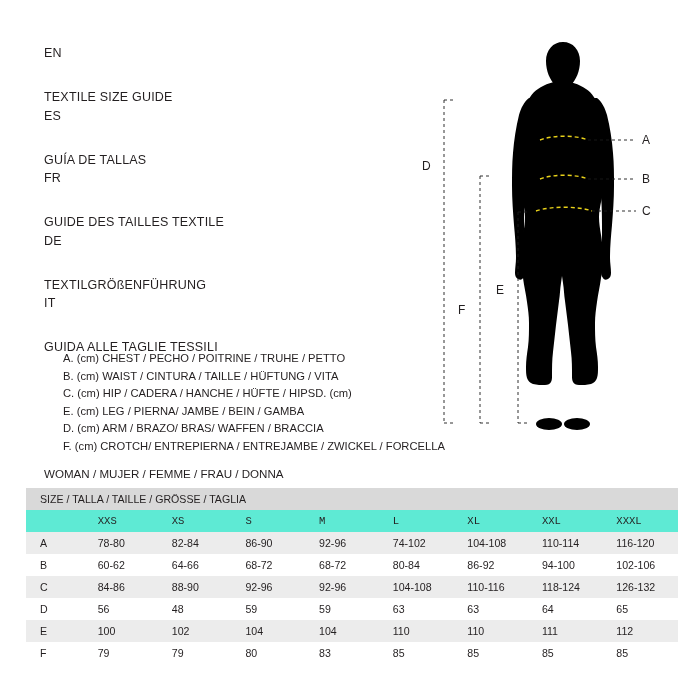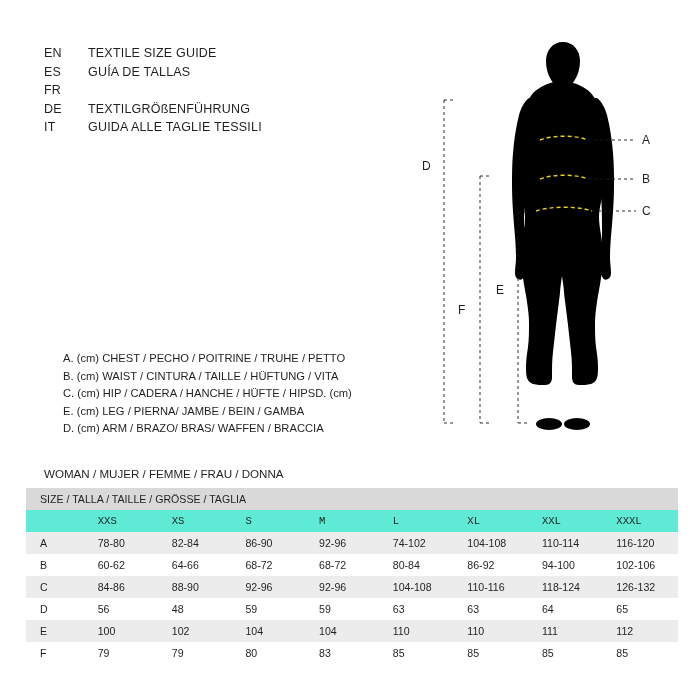--- a/index.html
+++ b/index.html
@@ -26,20 +26,21 @@
     left: 44px;
     top: 44px;
     width: 320px;
   }
   .title-row {
     display: flex;
     align-items: baseline;
     font-size: 12.5px;
     line-height: 18.5px;
     letter-spacing: 0.2px;
+    flex-direction: column;
   }
   .title-lang {
     width: 44px;
     flex: 0 0 44px;
     font-weight: 400;
   }
   .title-text {
     font-weight: 400;
     white-space: nowrap;
   }
@@ -119,37 +120,39 @@
     <div class="title-row">
       <span class="title-lang">EN</span>
       <span class="title-text">TEXTILE SIZE GUIDE</span>
     </div>
     <div class="title-row">
       <span class="title-lang">ES</span>
       <span class="title-text">GUÍA DE TALLAS</span>
     </div>
     <div class="title-row">
       <span class="title-lang">FR</span>
+      <span class="title-text">GUIDE DES TAILLES TEXTILE</span>
     </div>
     <div class="title-row">
       <span class="title-lang">DE</span>
       <span class="title-text">TEXTILGRÖßENFÜHRUNG</span>
     </div>
     <div class="title-row">
       <span class="title-lang">IT</span>
       <span class="title-text">GUIDA ALLE TAGLIE TESSILI</span>
     </div>
   </div>
 
   <div class="legend">
     <div class="legend-line">A. (cm) CHEST / PECHO / POITRINE / TRUHE / PETTO</div>
     <div class="legend-line">B. (cm) WAIST / CINTURA / TAILLE / HÜFTUNG / VITA</div>
     <div class="legend-line">C. (cm) HIP / CADERA / HANCHE / HÜFTE / HIPSD. (cm)</div>
     <div class="legend-line">E. (cm) LEG / PIERNA/ JAMBE / BEIN / GAMBA</div>
     <div class="legend-line">D. (cm) ARM / BRAZO/ BRAS/ WAFFEN / BRACCIA</div>
+    <div class="legend-line">F. (cm) CROTCH/ ENTREPIERNA / ENTREJAMBE / ZWICKEL / FORCELLA</div>
   </div>
 
   <div class="legend-woman">WOMAN / MUJER / FEMME / FRAU / DONNA</div>
 
   <div class="figure">
     <svg width="280" height="420" viewBox="0 0 280 420" xmlns="http://www.w3.org/2000/svg">
 
       <g fill="#000000">
 
         <path d="M163 14 c-10 0 -17 8 -17 19 c0 10 4 19 9 24 c2 2 3 4 3 7 l0 6 c0 2 -1 3 -3 4

